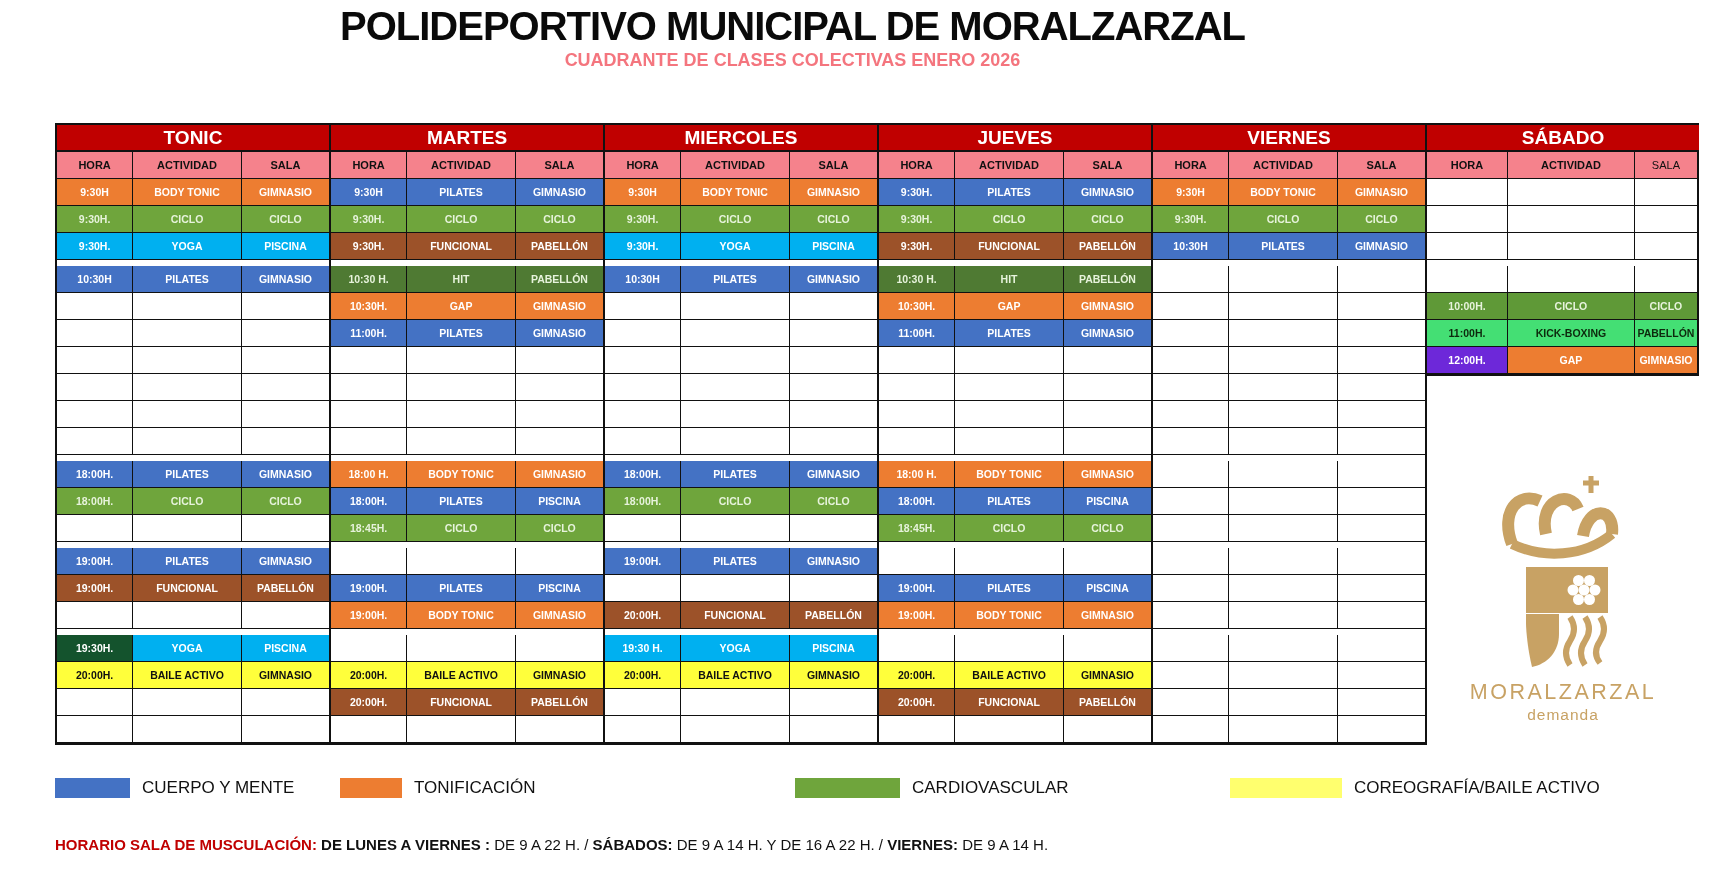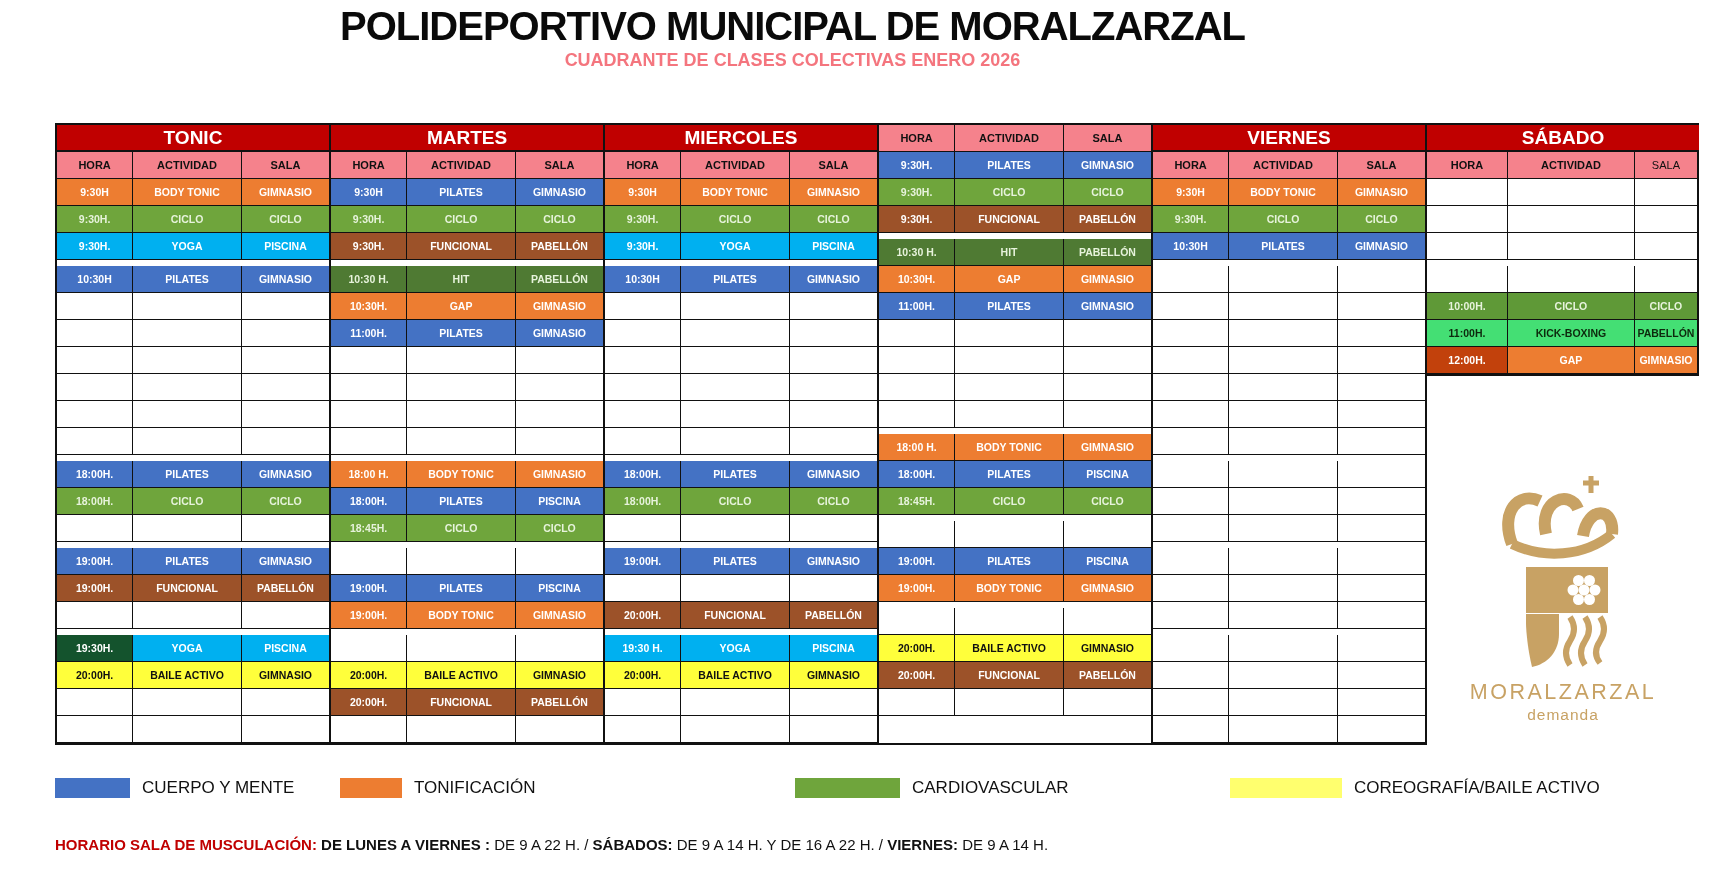--- a/index.html
+++ b/index.html
@@ -393,20 +393,21 @@
           <div class="cell c-act"></div>
           <div class="cell c-sala"></div>
         </div>
         <div class="row">
           <div class="cell c-hora"></div>
           <div class="cell c-act"></div>
           <div class="cell c-sala"></div>
         </div>
       </div>
       <div class="day-col">
+        <div class="day-head">JUEVES</div>
         <div class="row subhead">
           <div class="cell c-hora">HORA</div>
           <div class="cell c-act">ACTIVIDAD</div>
           <div class="cell c-sala">SALA</div>
         </div>
         <div class="row">
           <div class="cell c-hora" style="background: rgb(68, 114, 196); color: rgb(255, 255, 255);">9:30H.</div>
           <div class="cell c-act" style="background: rgb(68, 114, 196); color: rgb(255, 255, 255);">PILATES</div>
           <div class="cell c-sala" style="background: rgb(68, 114, 196); color: rgb(255, 255, 255);">GIMNASIO</div>
         </div>
@@ -655,21 +656,21 @@
             <div class="cell c-hora" style="background: rgb(95, 153, 55); color: rgb(231, 243, 220);">10:00H.</div>
             <div class="cell c-act" style="background: rgb(95, 153, 55); color: rgb(231, 243, 220);">CICLO</div>
             <div class="cell c-sala" style="background: rgb(95, 153, 55); color: rgb(231, 243, 220);">CICLO</div>
           </div>
           <div class="row">
             <div class="cell c-hora" style="background: rgb(68, 223, 116); color: rgb(13, 41, 13);">11:00H.</div>
             <div class="cell c-act" style="background: rgb(68, 223, 116); color: rgb(13, 41, 13);">KICK-BOXING</div>
             <div class="cell c-sala" style="background: rgb(68, 223, 116); color: rgb(13, 41, 13);">PABELLÓN</div>
           </div>
           <div class="row">
-            <div class="cell c-hora" style="background: #c2410c; color: rgb(255, 255, 255);">12:00H.</div>
+            <div class="cell c-hora" style="background: #6d28d9; color: rgb(255, 255, 255);">12:00H.</div>
             <div class="cell c-act" style="background: rgb(237, 125, 49); color: rgb(255, 255, 255);">GAP</div>
             <div class="cell c-sala" style="background: rgb(237, 125, 49); color: rgb(255, 255, 255);">GIMNASIO</div>
           </div>
         </div>
       </div>
     </div>
 
 
   <div class="legend">
       <div class="legend-item">

